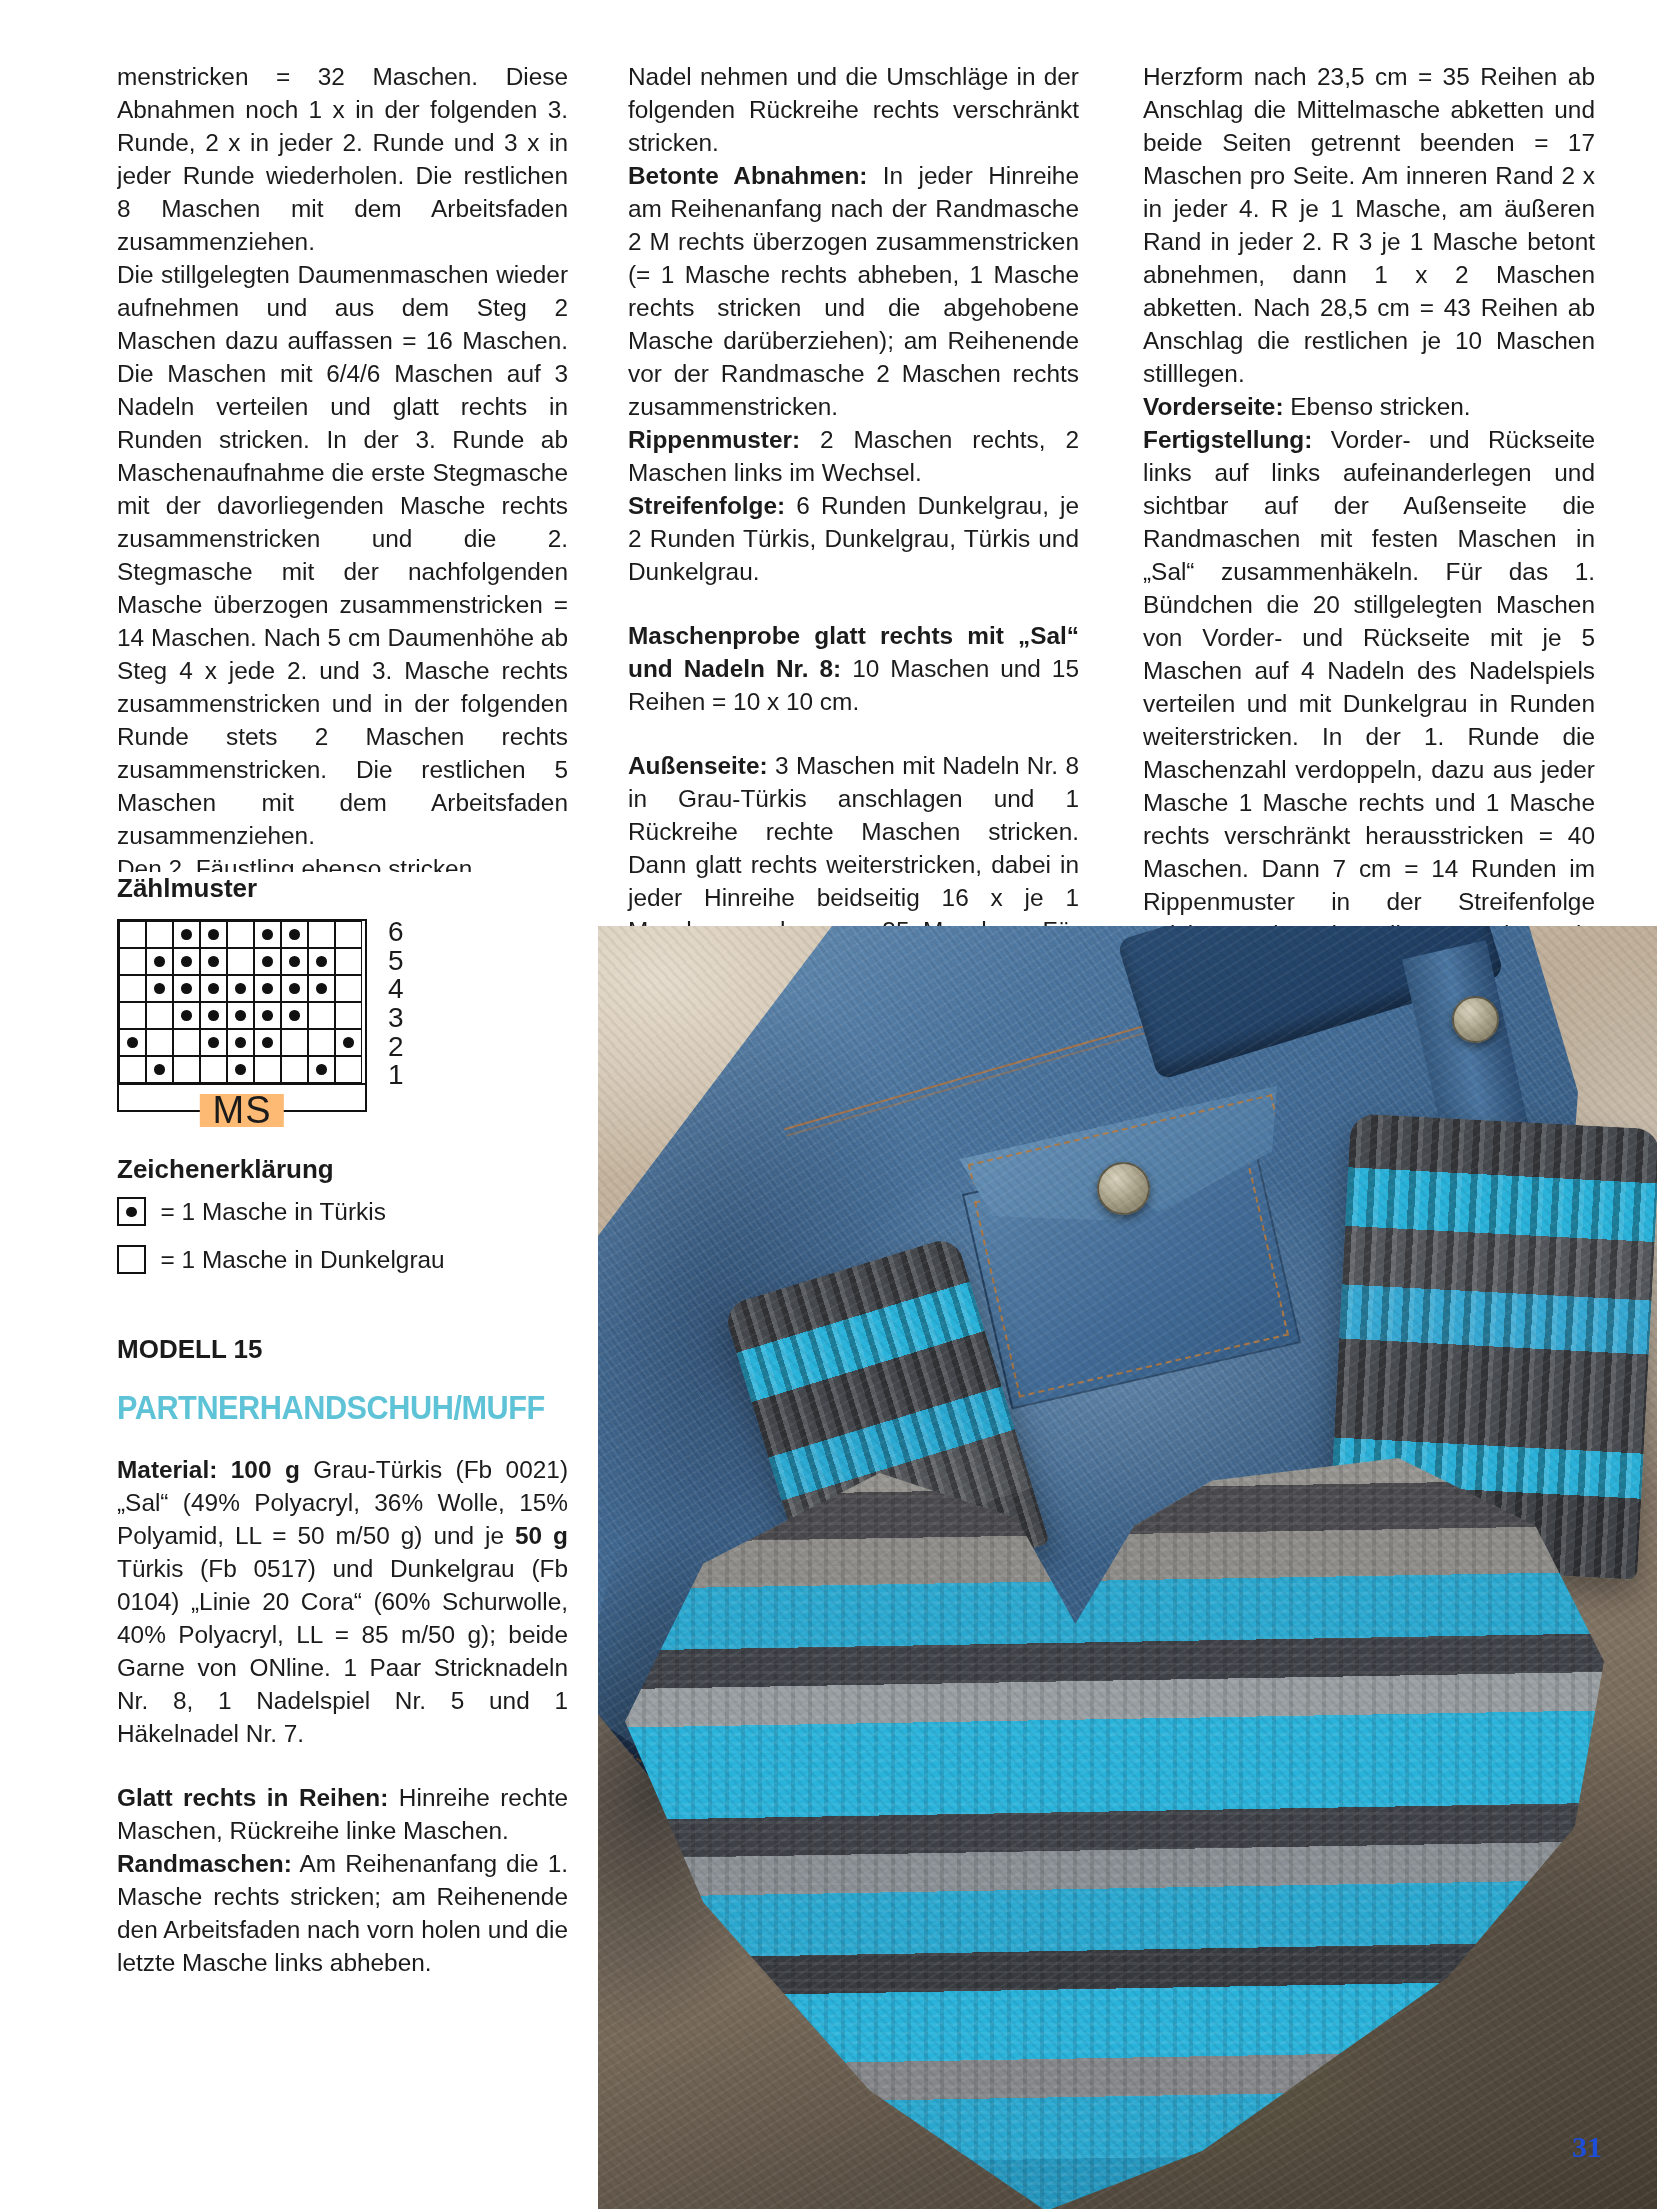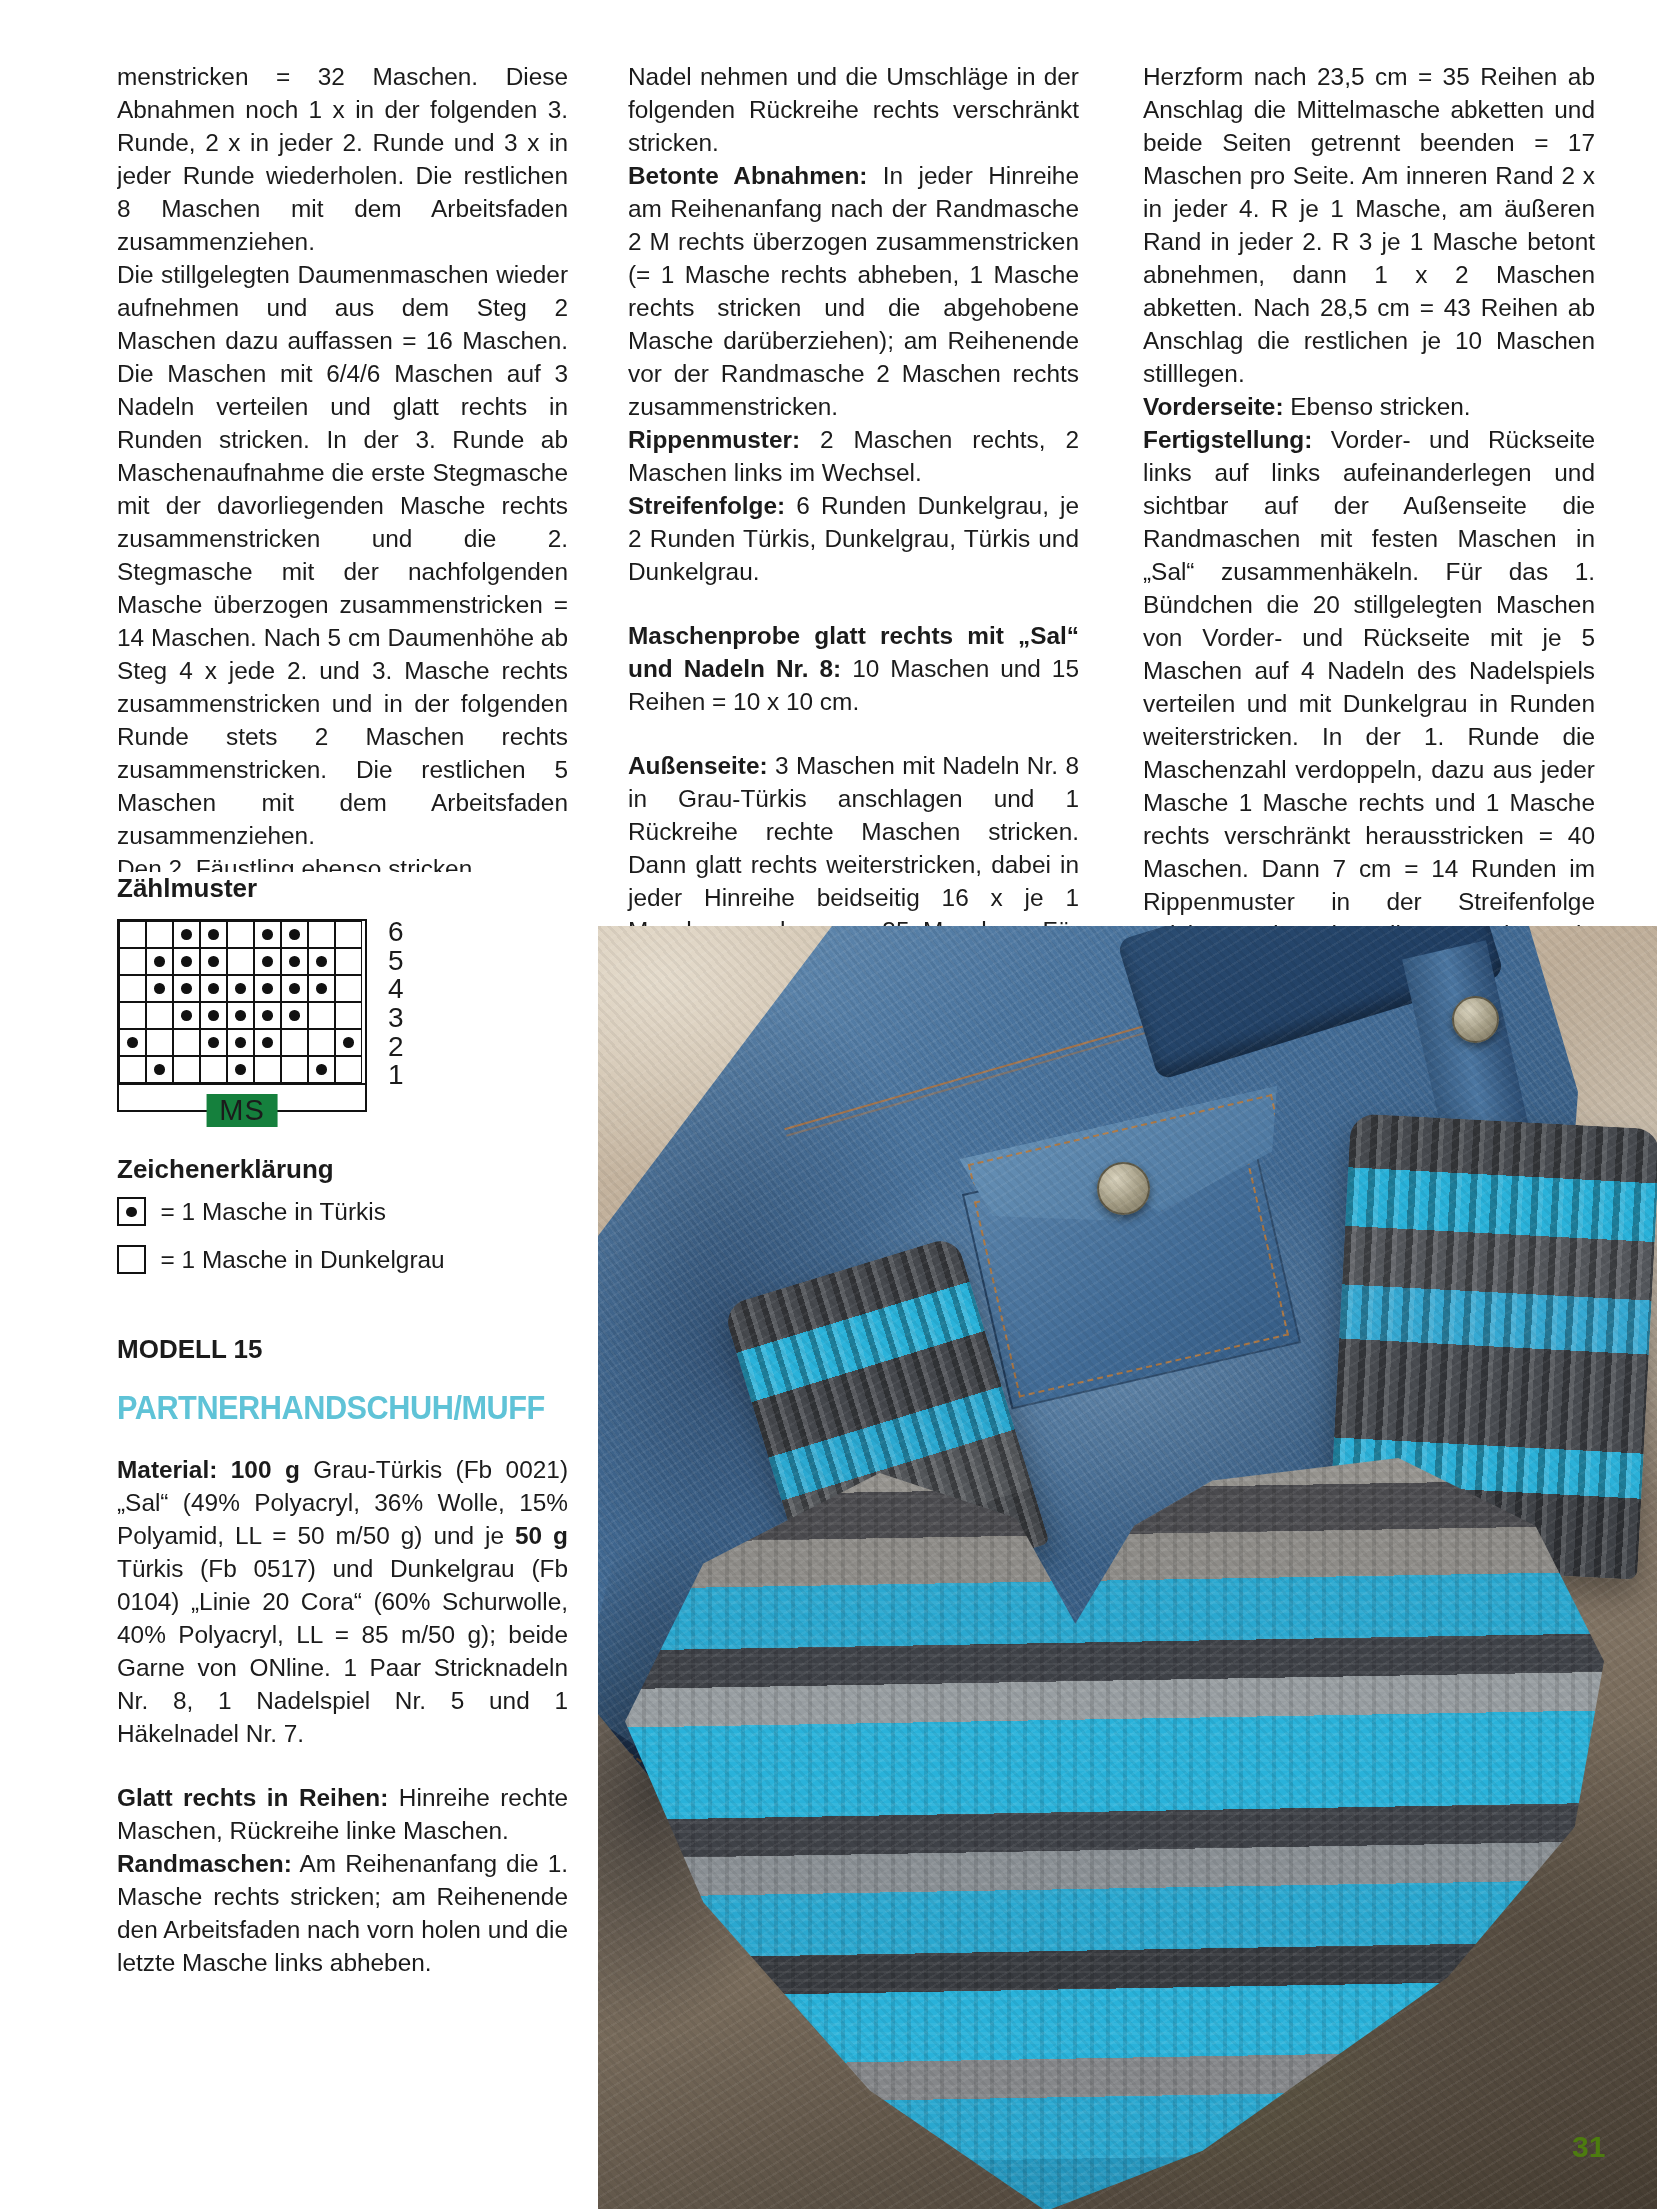--- a/index.html
+++ b/index.html
@@ -29,21 +29,21 @@
     position:absolute;left:271px;top:0;height:170px;display:flex;flex-direction:column;
     font-size:28px;line-height:28px;justify-content:space-between;text-align:left;
   }
   #chart-rowlabels div{height:27px;display:flex;align-items:center;}
   #ms-bracket{
     width:246px;height:25px;border-left:2.9px solid #111;border-right:2.9px solid #111;
     border-bottom:2.9px solid #111;position:relative;
   }
   #ms-label{
     position:absolute;left:50%;bottom:-17.6px;transform:translateX(-50%);
-    background:#15803d;padding:0 12.7px;font-size:29px;letter-spacing:1px;
+    background:#fdba74;padding:0 12.7px;font-size:38px;letter-spacing:1px;
   }
   
   #legend-box{margin-top:41px;text-align:left;}
   .leg-item{display:flex;align-items:center;gap:14.6px;margin-bottom:14.6px;font-size:24.4px;}
   .sym{width:25px;height:25px;border:2.9px solid #111;background:#fff;position:relative;flex:0 0 auto;}
   .sym.dot::after{content:"";position:absolute;inset:0;margin:auto;width:10.7px;height:10.7px;border-radius:50%;background:#111;}
   
   #model-label{margin-top:57px;font-size:26px;font-weight:bold;text-align:left;}
   #article-title{
     margin-top:25px;font-size:33px;font-weight:bold;color:var(--accent,#5fc3d7);
@@ -117,21 +117,21 @@
     clip-path:polygon(8% 14%,26% 2%,40% 8%,46% 22%,52% 9%,60% 3%,79% 0%,93% 9%,100% 27%,97% 49%,84% 69%,59% 92%,43% 100%,25% 84%,8% 59%,0% 35%);
     filter:drop-shadow(0 15.6px 25px rgba(0,0,0,.35));
     background:
       repeating-linear-gradient(90deg, rgba(0,0,0,.10) 0 3.9px, rgba(0,0,0,0) 3.9px 16.6px),
       repeating-linear-gradient(0deg, rgba(255,255,255,.06) 0 2.9px, rgba(255,255,255,0) 2.9px 8.8px),
       linear-gradient(179deg,
         #96948f 0 5%,#4b4b4f 5% 11%,var(--knit-gray,#8e8c88) 11% 17%,#2aa8d0 17% 25%,
         var(--knit-charcoal,#3f4248) 25% 30%,#989ea2 30% 35%,var(--knit-turquoise,#29b2da) 35% 47%,
         #3f4248 47% 52%,#8a9095 52% 57%,#2aa8d0 57% 65%,#383b40 65% 70%,
         var(--knit-turquoise,#29b2da) 70% 79%,#85878a 79% 84%,#2aa8d0 84% 92%,#2596bd 92% 100%);}
-  #page-number{position:absolute;left:1572px;top:2130px;font-size:30px;font-weight:bold;color:#4d7c0f;}
+  #page-number{position:absolute;left:1572px;top:2130px;font-size:30px;font-weight:bold;color:#1d4ed8;font-family:Liberation Serif, serif;}
 </style>
 </head>
 <body>
 
 <div class="col" id="col1">
   <div id="col1-top">
       <p><span>menstricken = 32 Maschen. Diese Abnahmen noch 1 x in der folgenden 3. Runde, 2 x in jeder 2. Runde und 3 x in jeder Runde wiederholen. Die restlichen 8 Maschen mit dem Arbeitsfaden zusammenziehen.</span></p>
       <p><span>Die stillgelegten Daumenmaschen wieder aufnehmen und aus dem Steg 2 Maschen dazu auffassen = 16 Maschen. Die Maschen mit 6/4/6 Maschen auf 3 Nadeln verteilen und glatt rechts in Runden stricken. In der 3. Runde ab Maschenaufnahme die erste Stegmasche mit der davorliegenden Masche rechts zusammenstricken und die 2. Stegmasche mit der nachfolgenden Masche überzogen zusammenstricken = 14 Maschen. Nach 5 cm Daumenhöhe ab Steg 4 x jede 2. und 3. Masche rechts zusammenstricken und in der folgenden Runde stets 2 Maschen rechts zusammenstricken. Die restlichen 5 Maschen mit dem Arbeitsfaden zusammenziehen.</span></p>
       <p><span>Den 2. Fäustling ebenso stricken.</span></p>
     </div>

